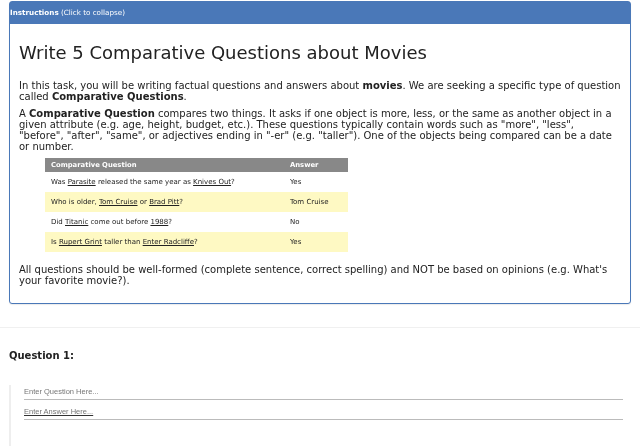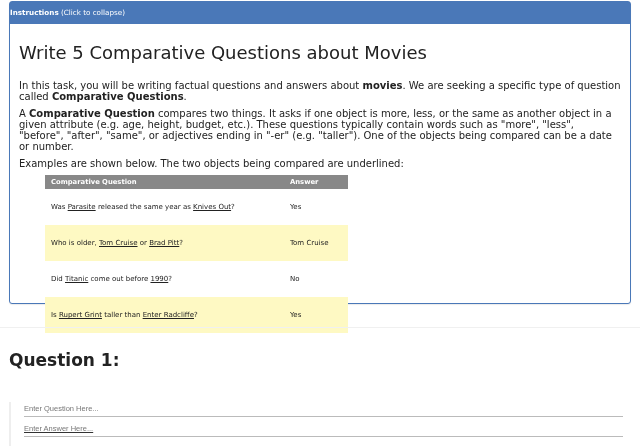--- a/index.html
+++ b/index.html
@@ -60,21 +60,21 @@
       background: #888888;
       color: #fff;
       font-weight: bold;
       text-align: left;
       height: 14px;
       padding: 0 6px;
       font-size: 6.8px;
     }
     table.examples td {
       height: 20px;
-      padding: 8px 6px;
+      padding: 0 6px;
       color: #222;
     }
     table.examples tr.alt td { background: #fef9c3; }
     table.examples td.ans { width: 52px; }
     table.examples u { text-decoration: underline; }
     .footer-note { margin-top: 12px; }
     .divider {
       position: absolute;
       left: 0;
       top: 327px;
@@ -82,21 +82,21 @@
       height: 1px;
       background: #f0f0f0;
     }
     .question {
       position: absolute;
       left: 9px;
       top: 350px;
       width: 622px;
     }
     .question h2 {
-      font-size: 17px;
+      font-size: 10px;
       font-weight: bold;
       margin: 0;
       color: #222;
     }
     .question-body {
       margin-top: 6px;
       border-left: 2px solid #eeeeee;
       margin-left: 0;
       padding-left: 13px;
       height: 80px;
@@ -108,21 +108,21 @@
       border-bottom: 1px solid #bbbbbb;
       outline: none;
       background: transparent;
       font-family: "Liberation Sans", sans-serif;
       font-size: 7.5px;
       color: #333;
       padding: 0 0 2px 0;
       height: 12px;
     }
     .field::placeholder { color: #777; }
-    .field.q { margin-top: 32px; }
+    .field.q { margin-top: 24px; }
     .field.a { margin-top: 5px; text-decoration: underline; }
   </style>
 </head>
 <body>
 
 <div class="panel">
   <div class="panel-header">
     <b>Instructions</b><span> (Click to collapse)</span>
   </div>
   <div class="panel-body">
@@ -130,49 +130,49 @@
 
     <p>
       <span>In this task, you will be writing factual questions and answers about </span><b>movies</b><span>. We are seeking a specific type of question called </span><b>Comparative Questions</b><span>.</span>
     </p>
 
     <p>
       <span>A </span><b>Comparative Question</b><span> compares two things. It asks if one object is more, less, or the same as another object in a given attribute (e.g. age, height, budget, etc.). These questions typically contain words such as "more", "less", "before", "after", "same", or adjectives ending in "-er" (e.g. "taller"). One of the objects being compared can be a date or number.</span>
     </p>
 
 
-    <p>Examples are shown below. The two objects being compared are underlined:</p>
 
     <table class="examples">
       <thead>
         <tr>
           <th>Comparative Question</th>
           <th>Answer</th>
         </tr>
       </thead>
       <tbody>
         <tr>
           <td><span>Was </span><u>Parasite</u><span> released the same year as </span><u>Knives Out</u><span>?</span></td>
           <td class="ans">Yes</td>
         </tr>
         <tr class="alt">
           <td><span>Who is older, </span><u>Tom Cruise</u><span> or </span><u>Brad Pitt</u><span>?</span></td>
           <td class="ans">Tom Cruise</td>
         </tr>
         <tr>
-          <td><span>Did </span><u>Titanic</u><span> come out before </span><u>1990</u><span>?</span></td>
+          <td><span>Did </span><u>Titanic</u><span> come out before </span><u>1988</u><span>?</span></td>
           <td class="ans">No</td>
         </tr>
         <tr class="alt">
           <td><span>Is </span><u>Rupert Grint</u><span> taller than </span><u>Enter Radcliffe</u><span>?</span></td>
           <td class="ans">Yes</td>
         </tr>
       </tbody>
     </table>
 
+    <p class="footer-note">All questions should be well-formed (complete sentence, correct spelling) and NOT be based on opinions (e.g. What's your favorite movie?).</p>
   </div>
 </div>
 
 <div class="divider"></div>
 
 <div class="question">
   <h2>Question 1:</h2>
   <div class="question-body">
     <input class="field q" type="text" placeholder="Enter Question Here..." style="">
     <input class="field a" type="text" placeholder="Enter Answer Here..." style="">

